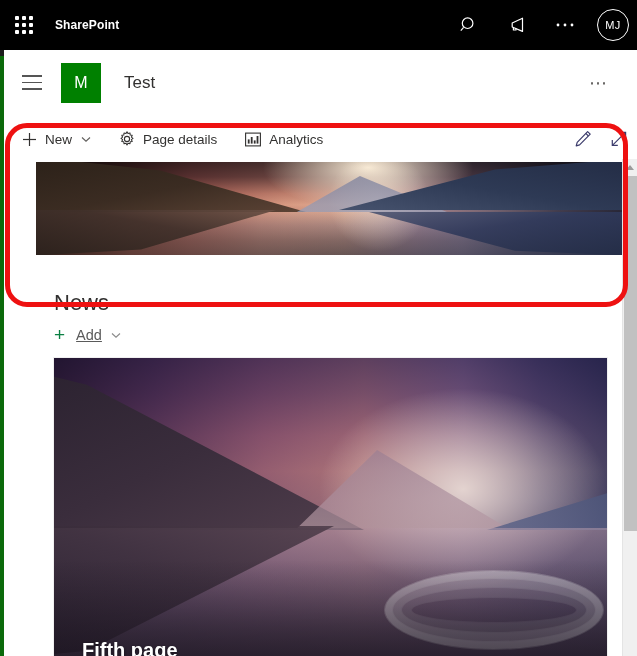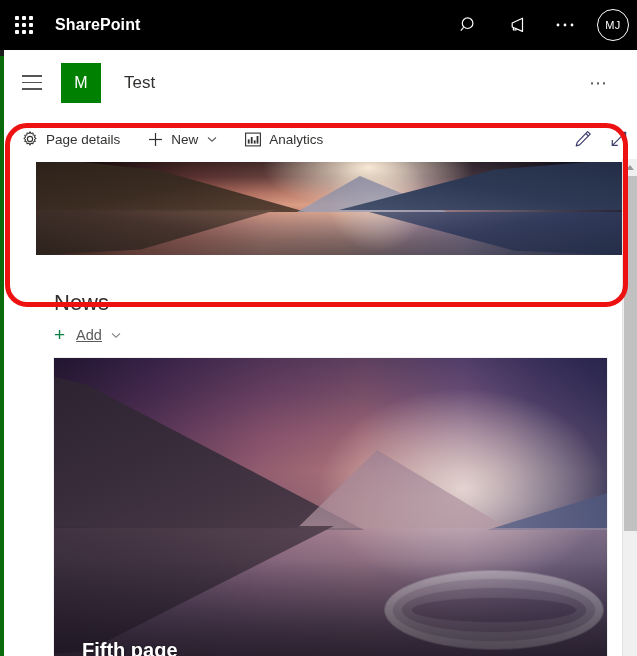--- a/index.html
+++ b/index.html
@@ -42,21 +42,21 @@
   }
   .waffle-grid {
     display: grid;
     grid-template-columns: repeat(3, 4px);
     grid-template-rows: repeat(3, 4px);
     gap: 3px;
   }
   .waffle-grid i { display: block; width: 4px; height: 4px; background: #ffffff; border-radius: 1px; }
   .suite-title {
     color: #ffffff;
-    font-size: 16px;
+    font-size: 12px;
     font-weight: bold;
     letter-spacing: .1px;
     margin-left: 7px;
   }
   .suite-right {
     margin-left: auto;
     display: flex; align-items: center; height: 50px;
   }
   .suite-btn {
     width: 48px; height: 48px;
@@ -408,41 +408,41 @@
     </div>
     <div class="site-logo">M</div>
     <div class="site-name">Test</div>
     <div class="site-more">⋯</div>
   </div>
 
   <div class="command-bar">
 
     <div class="cmd-item">
       <span class="glyph">
-        <svg width="16" height="16" viewBox="0 0 16 16" fill="none">
-          <circle cx="8" cy="8" r="2.6" stroke="#323130" stroke-width="1.1"></circle>
-          <path d="M8 0.8 L9 2.6 L11 2.0 L11.2 4.1 L13.2 4.3 L12.4 6.2 L14 7.4 L12.4 8.6 L13.2 10.5 L11.2 10.7 L11 12.8 L9 12.2 L8 14 L7 12.2 L5 12.8 L4.8 10.7 L2.8 10.5 L3.6 8.6 L2 7.4 L3.6 6.2 L2.8 4.3 L4.8 4.1 L5 2.0 L7 2.6 Z" stroke="#323130" stroke-width="1.05" stroke-linejoin="round"></path>
-        </svg>
-      </span>
-      <span>Page details</span>
-    </div>
-
-    <div class="cmd-item">
-      <span class="glyph">
         <svg width="15" height="15" viewBox="0 0 15 15">
           <line x1="7.5" y1="1" x2="7.5" y2="14" stroke="#323130" stroke-width="1.2"></line>
           <line x1="1" y1="7.5" x2="14" y2="7.5" stroke="#323130" stroke-width="1.2"></line>
         </svg>
       </span>
       <span>New</span>
       <span class="cmd-chevron">
         <svg width="10" height="7" viewBox="0 0 10 7">
           <polyline points="1,1.5 5,5.2 9,1.5" fill="none" stroke="#605e5c" stroke-width="1.1"></polyline>
         </svg>
       </span>
+    </div>
+
+    <div class="cmd-item">
+      <span class="glyph">
+        <svg width="16" height="16" viewBox="0 0 16 16" fill="none">
+          <circle cx="8" cy="8" r="2.6" stroke="#323130" stroke-width="1.1"></circle>
+          <path d="M8 0.8 L9 2.6 L11 2.0 L11.2 4.1 L13.2 4.3 L12.4 6.2 L14 7.4 L12.4 8.6 L13.2 10.5 L11.2 10.7 L11 12.8 L9 12.2 L8 14 L7 12.2 L5 12.8 L4.8 10.7 L2.8 10.5 L3.6 8.6 L2 7.4 L3.6 6.2 L2.8 4.3 L4.8 4.1 L5 2.0 L7 2.6 Z" stroke="#323130" stroke-width="1.05" stroke-linejoin="round"></path>
+        </svg>
+      </span>
+      <span>Page details</span>
     </div>
 
     <div class="cmd-item">
       <span class="glyph">
         <svg width="16" height="15" viewBox="0 0 16 15" fill="none">
           <rect x="0.6" y="1.1" width="14.8" height="12.8" stroke="#323130" stroke-width="1.1"></rect>
           <rect x="2.8" y="7.4" width="1.8" height="4.2" fill="#323130"></rect>
           <rect x="5.8" y="5.0" width="1.8" height="6.6" fill="#323130"></rect>
           <rect x="8.8" y="8.4" width="1.8" height="3.2" fill="#323130"></rect>
           <rect x="11.6" y="4.0" width="1.8" height="7.6" fill="#323130"></rect>

